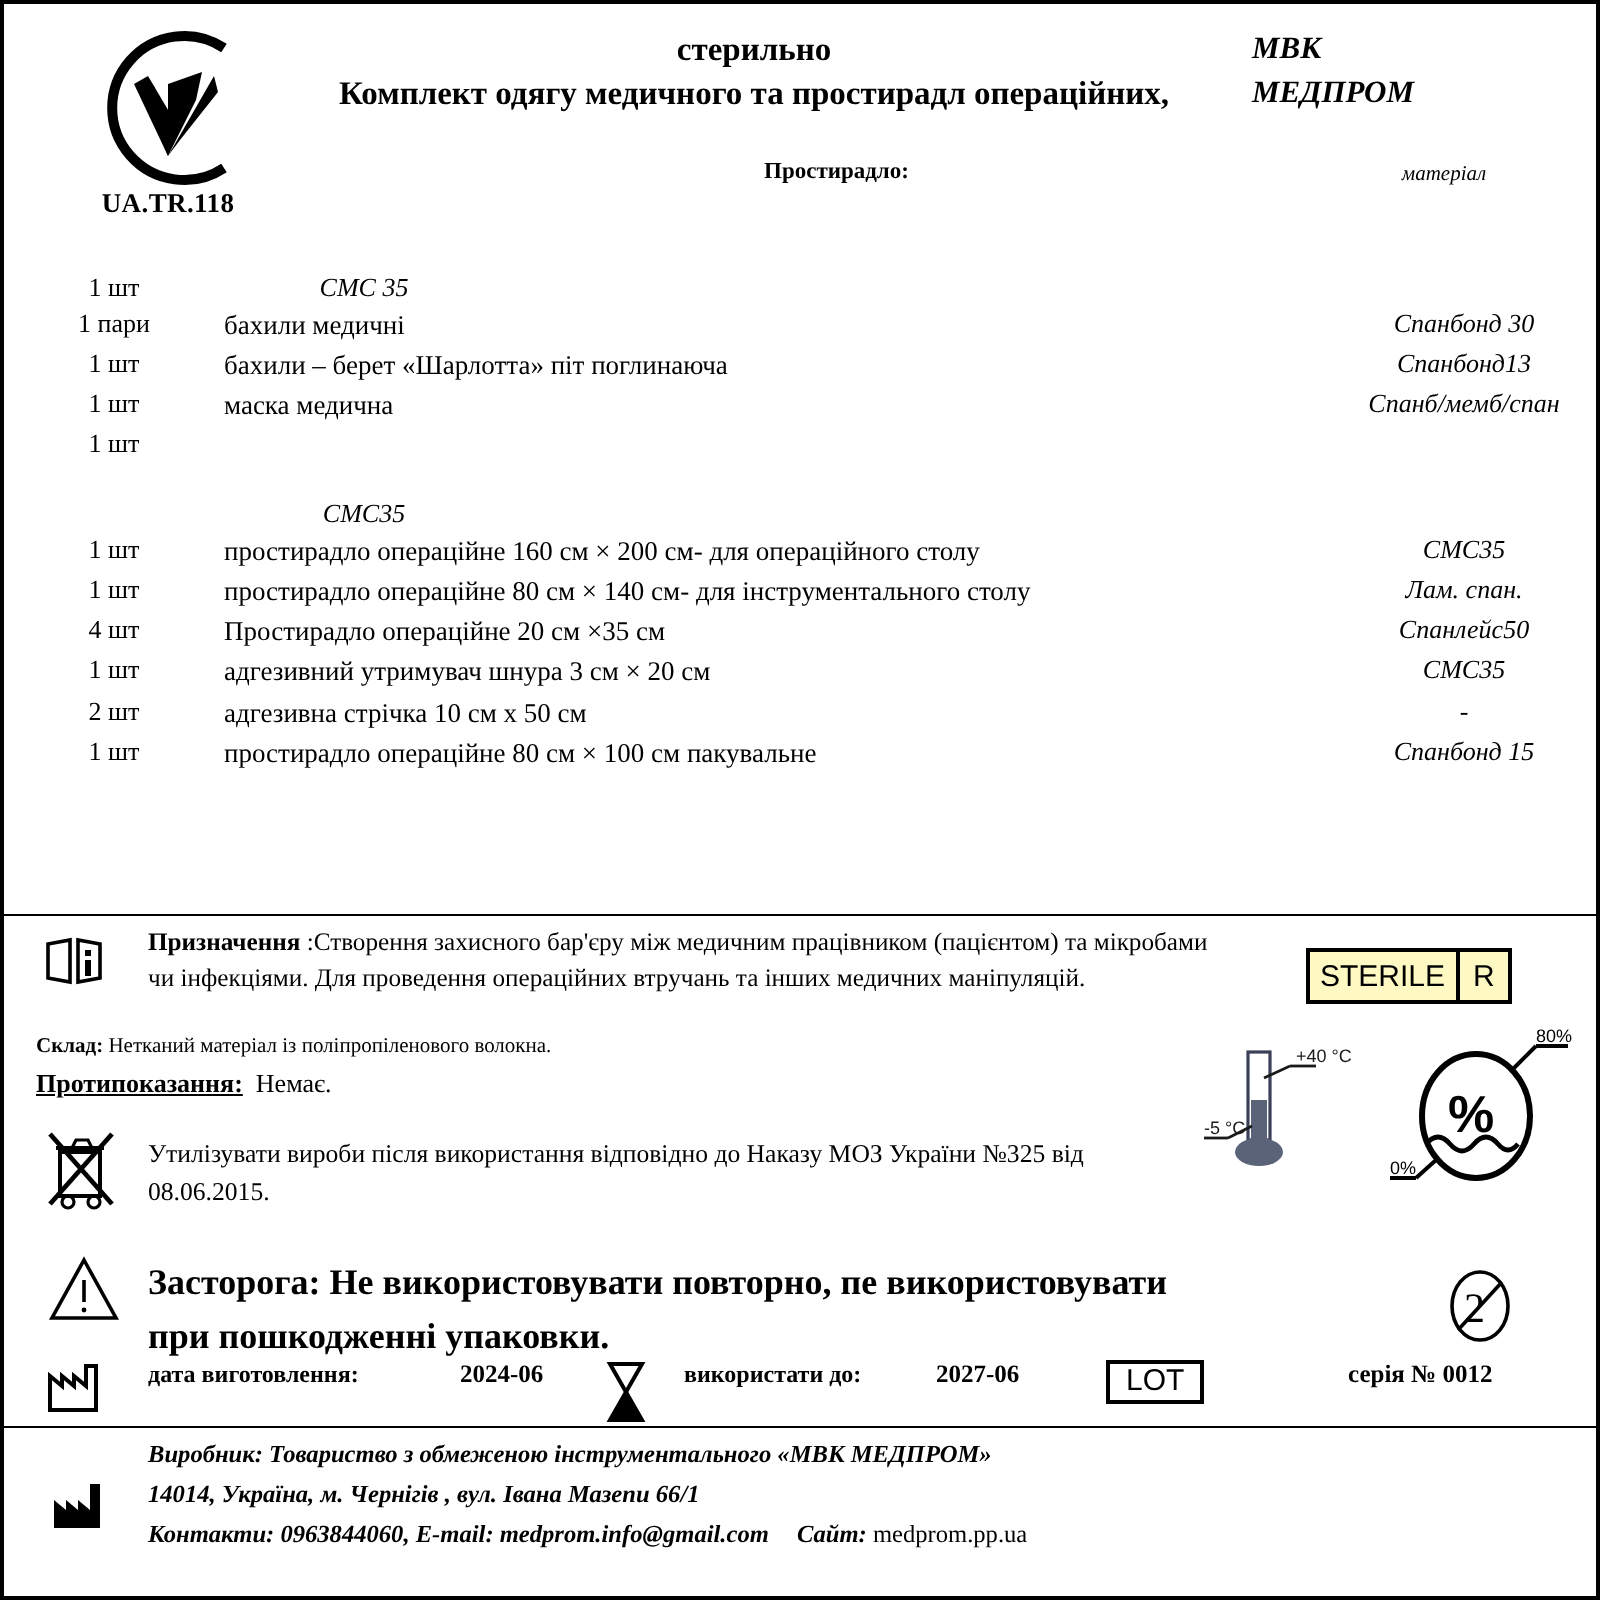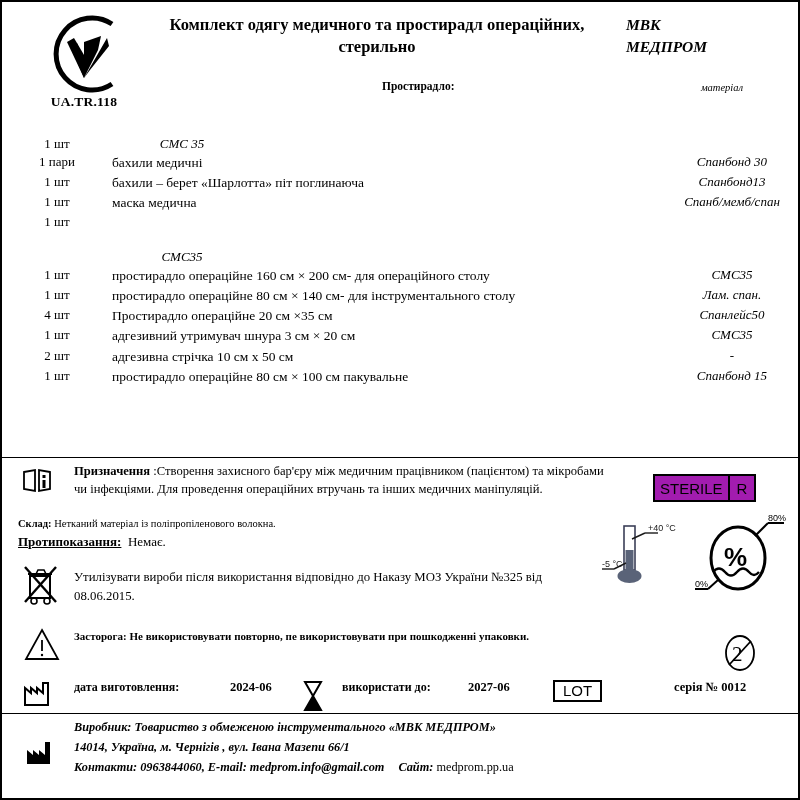--- a/index.html
+++ b/index.html
@@ -180,21 +180,21 @@
 
   
   .sterile-box {
     position: absolute;
     left: 651px;
     top: 472px;
     border: 2px solid #000;
     display: flex;
     height: 24px;
     align-items: stretch;
-    background: #a21caf;
+    background: #fef9c3;
   }
   .sterile-main {
     padding: 0 5px;
     font-family: "Liberation Sans", sans-serif;
     font-size: 15px;
     font-weight: normal;
     display: flex;
     align-items: center;
     letter-spacing: 0px;
   }
@@ -225,21 +225,21 @@
   }
 
   
   .warn-sec { position: absolute; top: 622px; left: 0; width: 800px; }
   .icon-warn { position: absolute; left: 22px; top: 4px; }
   .warn-text {
     position: absolute;
     left: 72px;
     top: 4px;
     width: 520px;
-    font-size: 11px;
+    font-size: 18px;
     font-weight: bold;
     line-height: 1.5;
   }
 
   
   .dates-row {
     position: absolute;
     top: 678px;
     left: 0;
     width: 800px;
@@ -298,22 +298,22 @@
         <path d="M71 12 A36 36 0 1 0 71 72" fill="none" stroke="#000" stroke-width="5"></path>
         <path d="M43 14 L43 66 L30 35 L36 31 L43 48 Z" fill="#000"></path>
         <path d="M43 66 L43 30 L60 24 L57 38 Z" fill="#000"></path>
         <path d="M43 66 L26 30 L33 26 L46 48 Z" fill="#000"></path>
         <path d="M43 66 L66 26 L68 34 L49 58 Z" fill="#000"></path>
       </svg>
       <div class="mark-code">UA.TR.118</div>
     </div>
 
     <div class="title-block">
+      <div class="main-title">стерильно</div>
       <div class="main-title">Комплект одягу медичного та простирадл операційних,</div>
-      <div class="main-title">стерильно</div>
     </div>
 
     <div class="brand-block">
       <div>МВК</div>
       <div>МЕДПРОМ</div>
     </div>
 
     <div class="subheads">
       <div class="sub-komplekt">Простирадло:</div>
       <div class="sub-material">матеріал</div>

